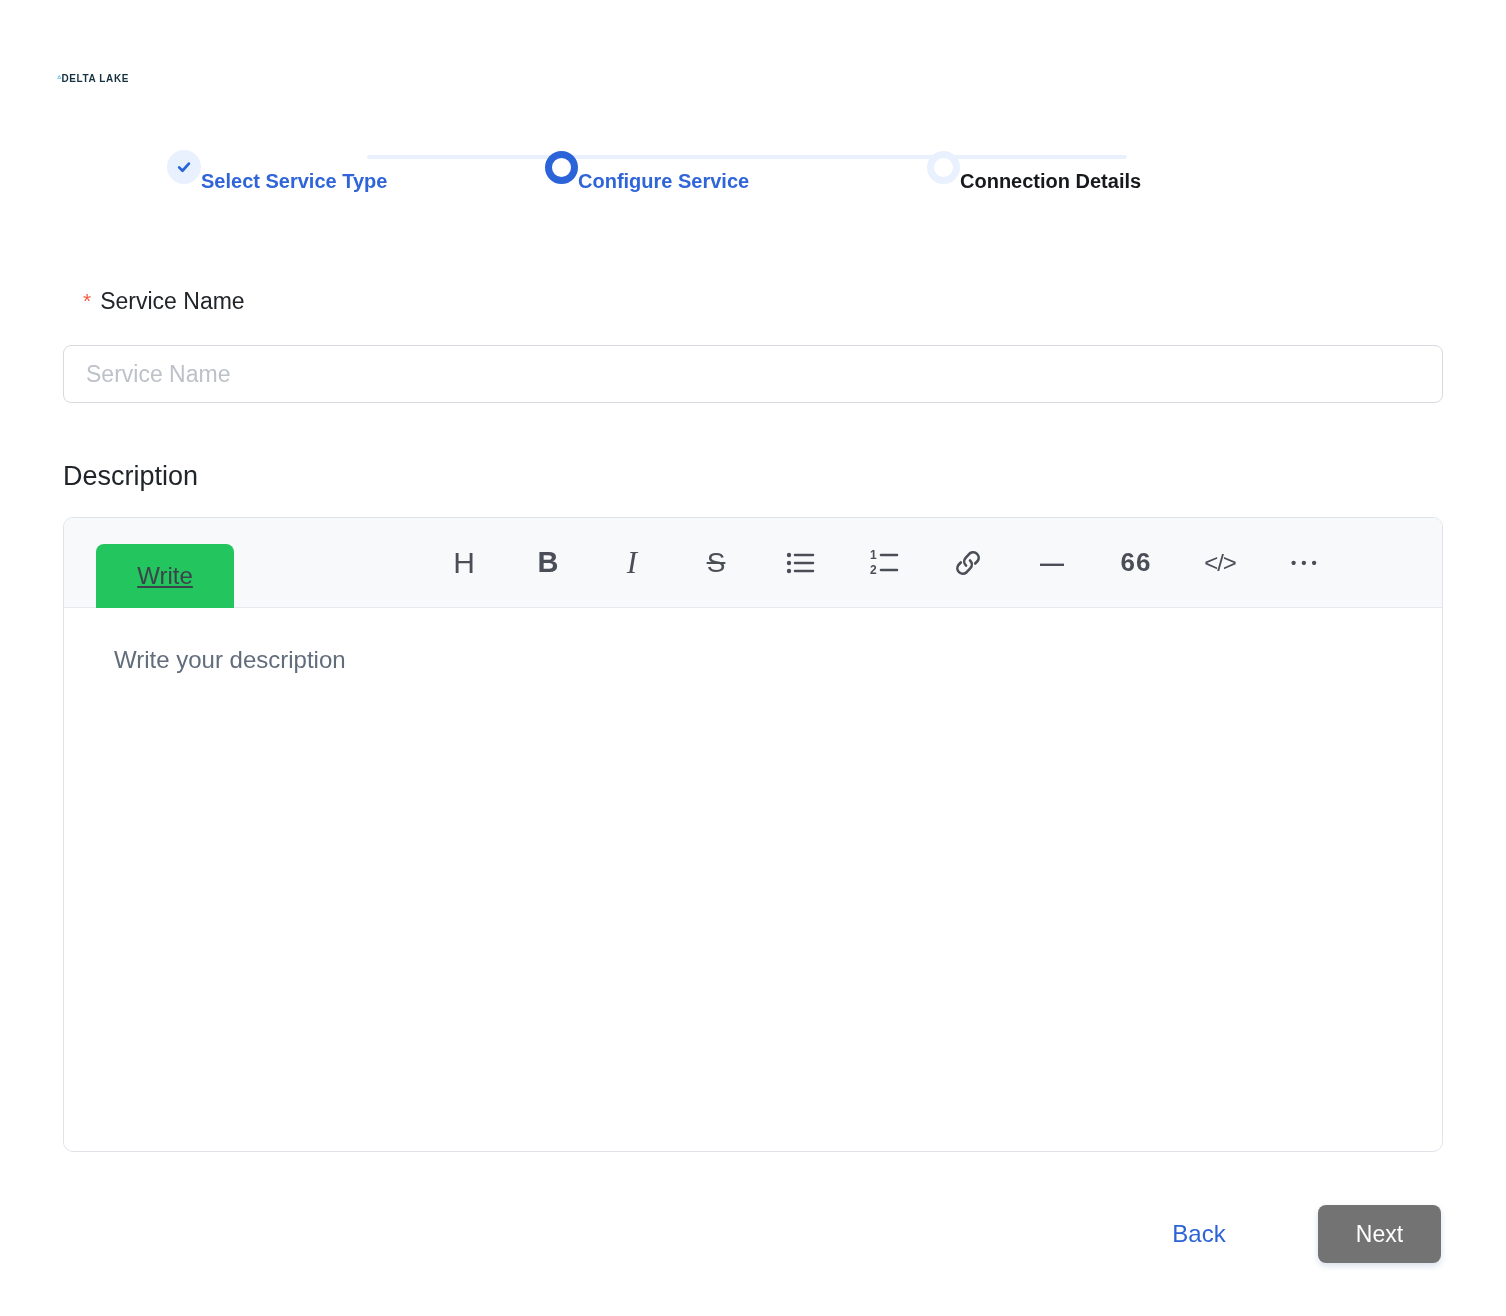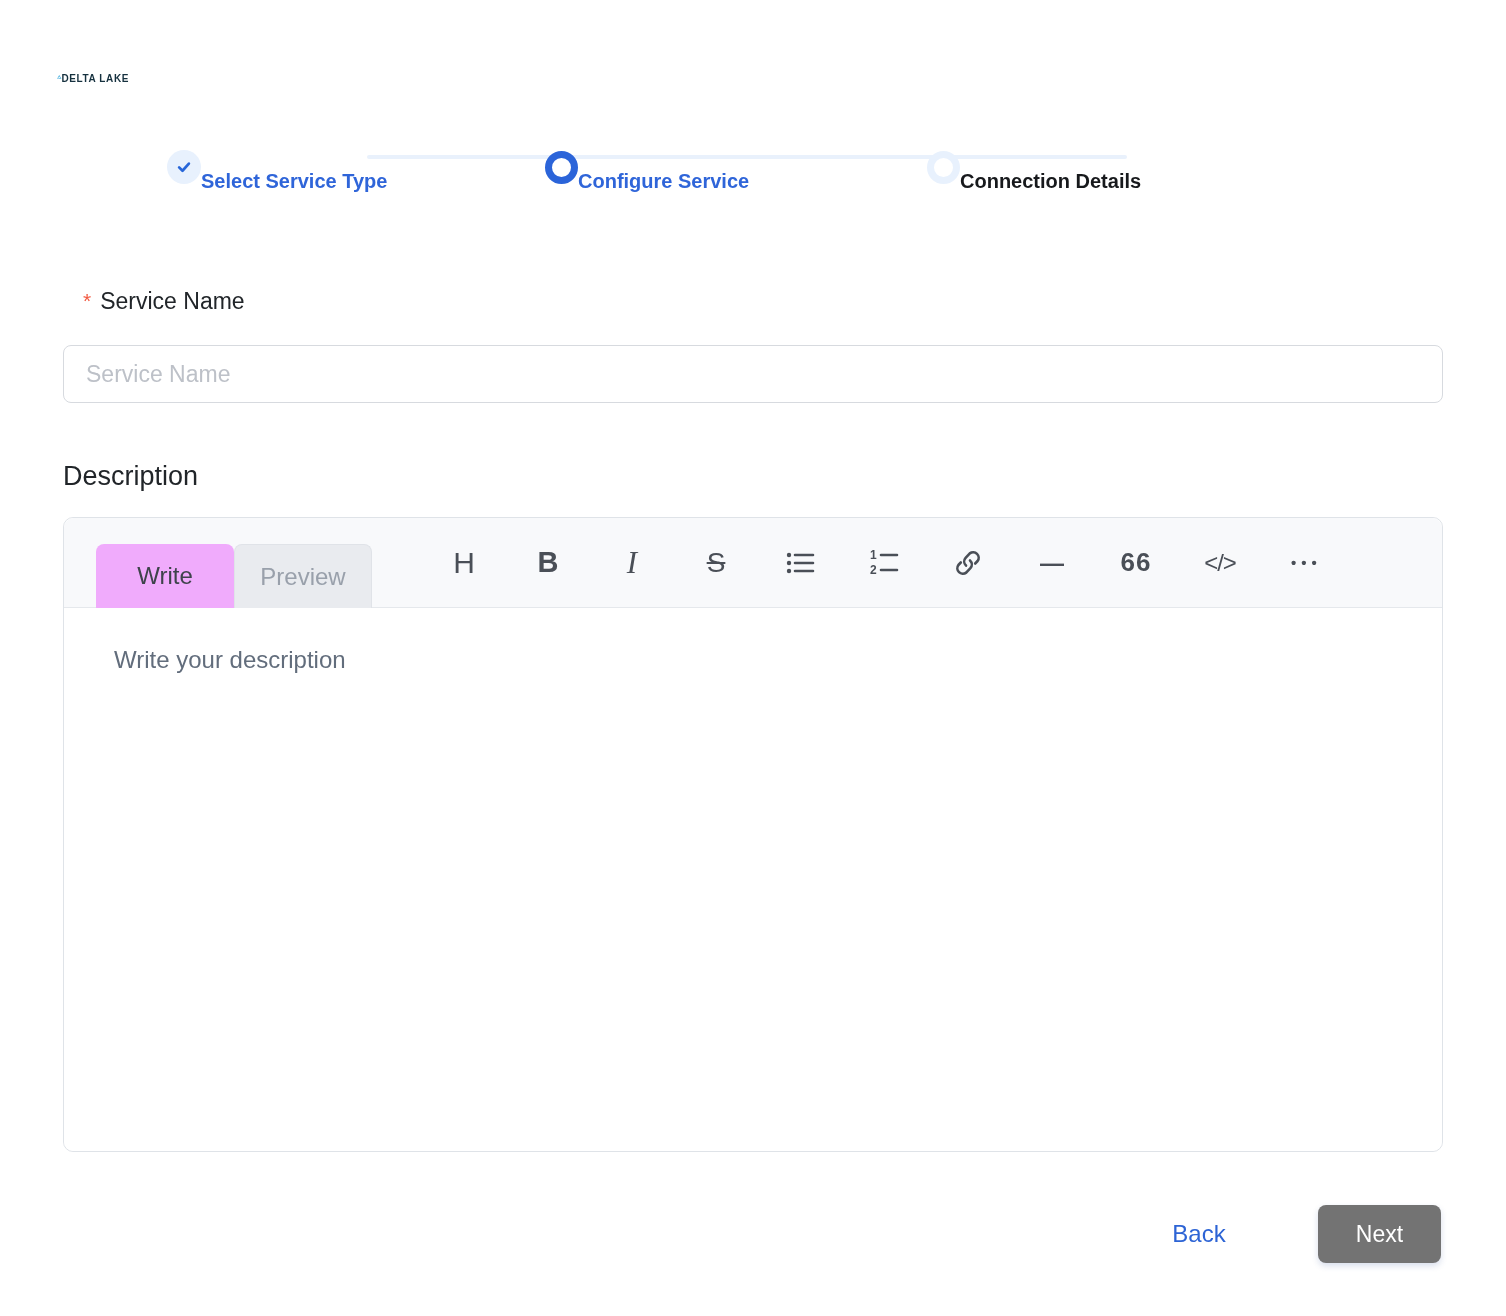--- a/index.html
+++ b/index.html
@@ -33,21 +33,21 @@
   .req-mark { color:#F25B43; font-size:21px; margin-right:9px; vertical-align:1px; }
   .svc-input { position:absolute; left:63px; top:345px; width:1380px; height:58px; border:1px solid #D7DADF; border-radius:8px; padding:0 22px; font-size:23px; color:#23262C; font-family:"Liberation Sans", sans-serif; outline:none; }
   .svc-input::placeholder { color:#BDC1C8; }
 
   
   .desc-label { position:absolute; left:63px; top:461px; font-size:27px; color:#212529; }
   .editor { position:absolute; left:63px; top:517px; width:1380px; height:635px; border:1px solid #DFE3E8; border-radius:10px; background:#fff; display:flex; flex-direction:column; }
   .editor-toolbar { position:relative; height:90px; background:#F8F9FB; border-bottom:1px solid #E5E8EC; border-radius:10px 10px 0 0; flex:0 0 auto; }
   .tabs { position:absolute; left:32px; bottom:-1px; display:flex; }
   .tab { width:138px; height:64px; border:none; border-radius:8px 8px 0 0; font-size:24px; font-family:"Liberation Sans", sans-serif; cursor:pointer; }
-  .tab-write { background:#f0abfc; color:#3E434B; }
+  .tab-write { background:#22c55e; color:#3E434B;text-decoration:underline; }
   .tab-preview { background:#E9EBEF; color:#99A0AB; border:1px solid #E0E3E8; border-bottom:none; }
   .tools { position:absolute; left:358px; top:0; height:100%; display:flex; align-items:center; }
   .tool { width:84px; height:60px; display:flex; align-items:center; justify-content:center; background:none; border:none; color:#4A4F57; cursor:pointer; font-family:"Liberation Sans", sans-serif; }
   .tool svg { width:30px; height:30px; display:block; }
   .glyph-h { font-size:30px; font-weight:500; }
   .glyph-b { font-size:29px; font-weight:800; }
   .glyph-i { font-family:"Liberation Serif", serif; font-style:italic; font-size:31px; }
   .glyph-s { font-size:28px; text-decoration:line-through; }
   .glyph-hr { font-size:24px; font-weight:700; }
   .glyph-quote { font-size:26px; font-weight:700; letter-spacing:1px; }
@@ -104,21 +104,20 @@
     <span class="req-mark">*</span><span>Service Name</span>
   </div>
   <input class="svc-input" type="text" placeholder="Service Name" style="">
 
   <div class="desc-label">Description</div>
 
   <div class="editor">
     <div class="editor-toolbar">
       <div class="tabs">
         <button class="tab tab-write">Write</button>
-        <button class="tab tab-preview">Preview</button>
       </div>
       <div class="tools">
         <button class="tool glyph-h">H</button>
         <button class="tool glyph-b">B</button>
         <button class="tool glyph-i">I</button>
         <button class="tool glyph-s">S</button>
         <button class="tool">
           <svg viewBox="0 0 30 30" fill="none">
             <circle cx="4" cy="7" r="2.2" fill="#4A4F57"></circle>
             <circle cx="4" cy="15" r="2.2" fill="#4A4F57"></circle>

